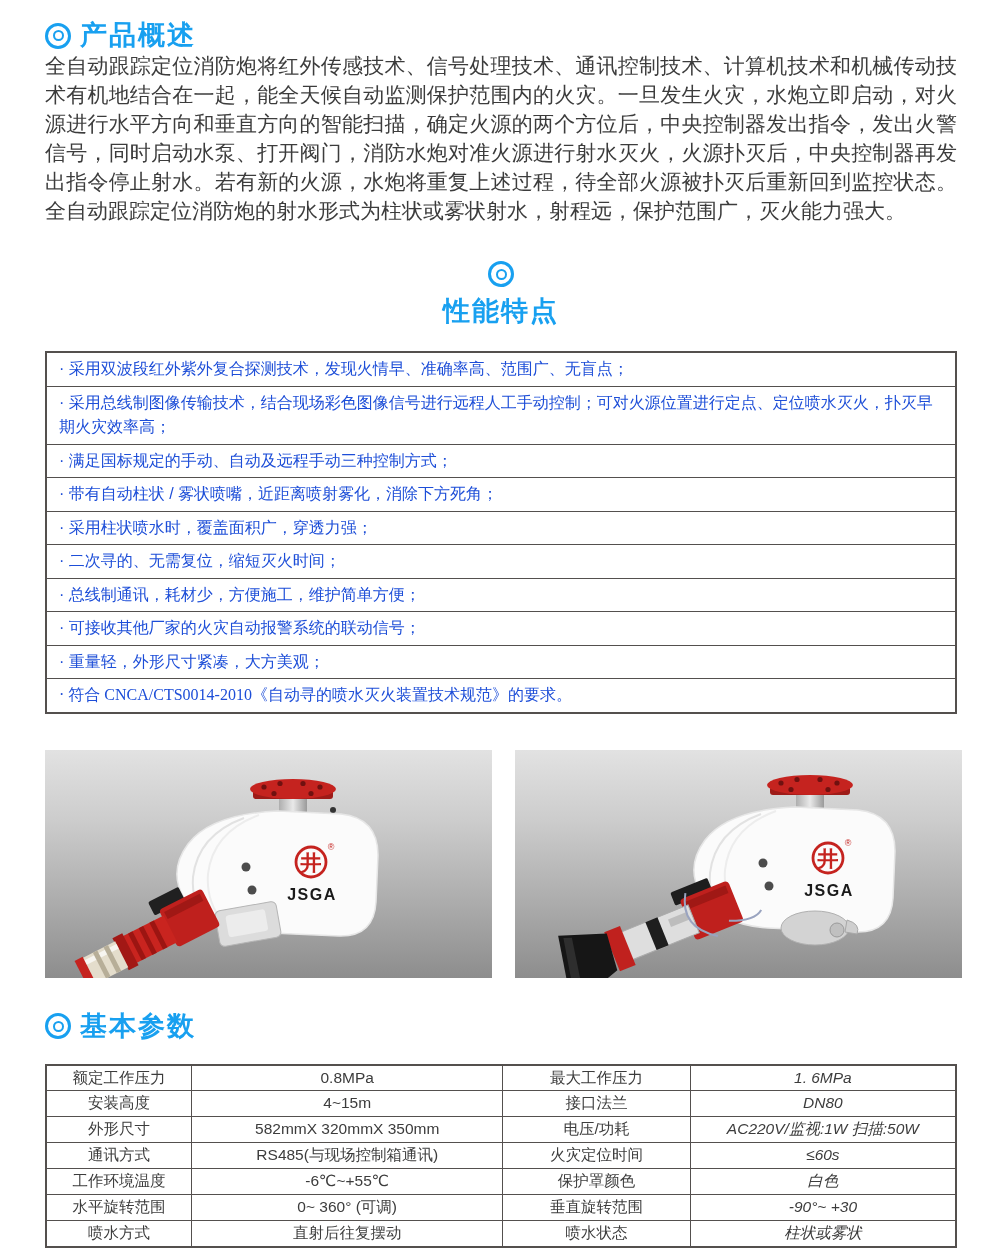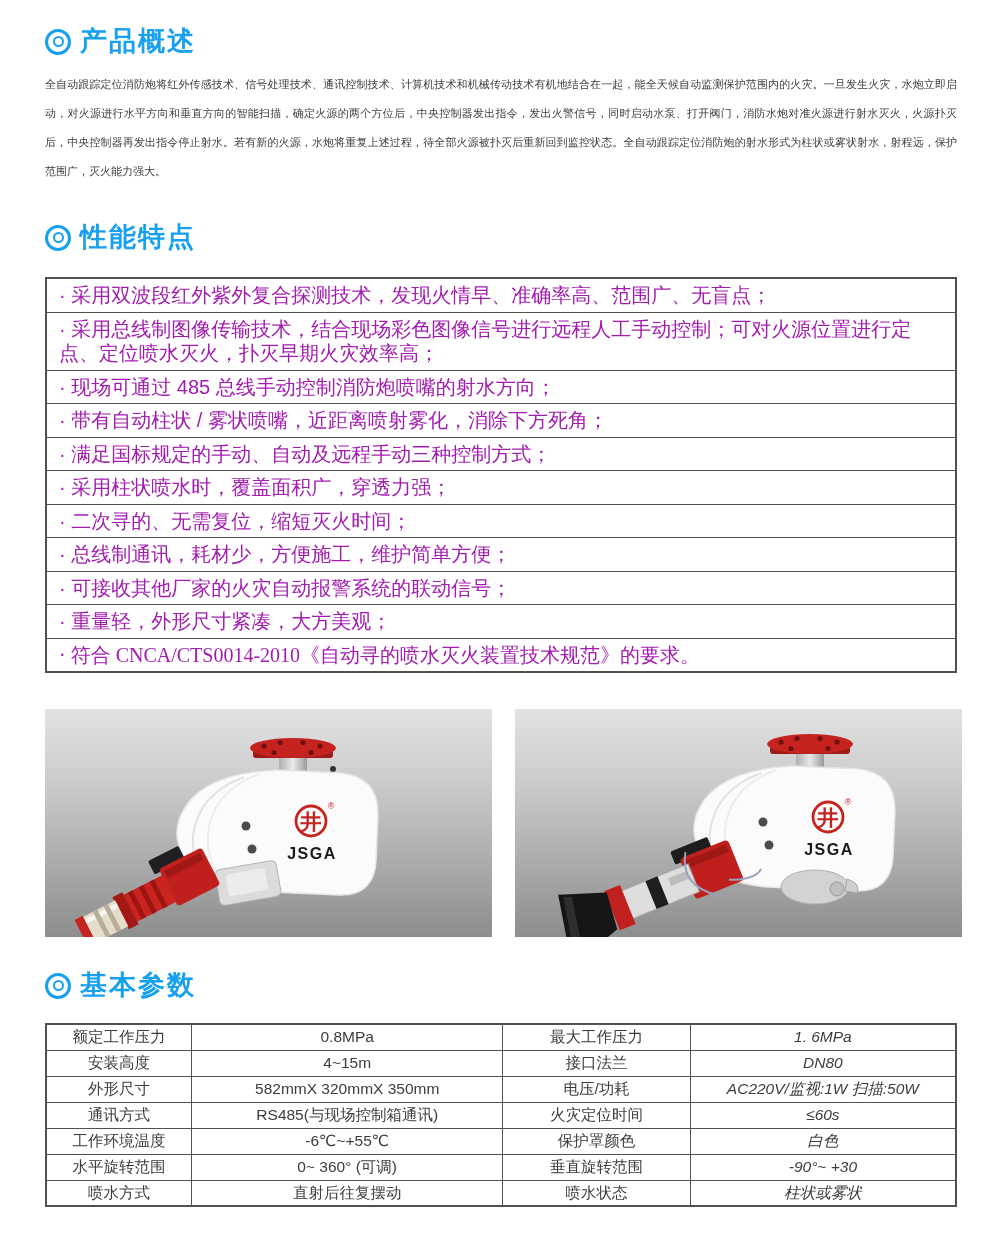--- a/index.html
+++ b/index.html
@@ -6,44 +6,44 @@
   html,body { background:#ffffff; }
   body {
     width:1000px; height:1260px; margin:0 auto;
     font-family:"Liberation Sans","DejaVu Sans",sans-serif;
     color:#3c3c3c; overflow:hidden;
   }
   .content { padding:0 43px 0 45px; }
 
   
   .sec-head { display:flex; align-items:center; gap:9px; }
-  .sec-head.first { margin-top:26px; }
+  .sec-head.first { margin-top:20px; }
   .ring-outer {
     width:26px; height:26px; border:3.5px solid #18a0f0; border-radius:50%;
     display:flex; align-items:center; justify-content:center; flex:0 0 auto;
   }
   .ring-inner { width:11px; height:11px; border:2.5px solid #18a0f0; border-radius:50%; }
   .sec-title {
     font-size:27px; font-weight:bold; color:#18a0f0; letter-spacing:2px; line-height:1.15;
   }
 
   
   .overview-text {
-    margin-top:13px; font-size:11px; line-height:29px;
+    font-size:21px; line-height:29px;
     text-align:justify; color:#3c3c3c;
   }
 
   
-  .features-head { margin-top:36px; }
+  .features-head { margin-top:36px;flex-direction:column; }
   .features-table {
     margin-top:24px; border:2px solid #54504e; background:#fff;
   }
   .feature-row {
     border-bottom:1px solid #54504e;
-    padding:4px 12px; font-size:20px; line-height:24.5px; color:#a21caf;
+    padding:4px 12px; font-size:16px; line-height:24.5px; color:#1d4ed8;
   }
   .feature-row:last-child { border-bottom:none;font-family:Liberation Serif, serif; }
 
   
   .gallery { margin-top:36px; display:flex; gap:23px; }
   .photo-panel {
     width:447px; height:228px; flex:0 0 auto;
     background:linear-gradient(180deg,#e2e2e2 0%,#cdcdcd 30%,#ababab 68%,#8d8d8d 100%);
   }
   .photo-panel svg { display:block; width:100%; height:100%; }
@@ -78,23 +78,22 @@
 
   <div class="sec-head features-head">
     <span class="ring-outer">
         <span class="ring-inner"></span>
       </span>
     <div class="sec-title">性能特点</div>
   </div>
   <div class="features-table">
     <div class="feature-row">· 采用双波段红外紫外复合探测技术，发现火情早、准确率高、范围广、无盲点；</div>
     <div class="feature-row">· 采用总线制图像传输技术，结合现场彩色图像信号进行远程人工手动控制；可对火源位置进行定点、定位喷水灭火，扑灭早期火灾效率高；</div>
-    <div class="feature-row">· 现场可通过 485 总线手动控制消防炮喷嘴的射水方向；</div>
+    <div class="feature-row">· 满足国标规定的手动、自动及远程手动三种控制方式；</div>
     <div class="feature-row">· 带有自动柱状 / 雾状喷嘴，近距离喷射雾化，消除下方死角；</div>
-    <div class="feature-row">· 满足国标规定的手动、自动及远程手动三种控制方式；</div>
     <div class="feature-row">· 采用柱状喷水时，覆盖面积广，穿透力强；</div>
     <div class="feature-row">· 二次寻的、无需复位，缩短灭火时间；</div>
     <div class="feature-row">· 总线制通讯，耗材少，方便施工，维护简单方便；</div>
     <div class="feature-row">· 可接收其他厂家的火灾自动报警系统的联动信号；</div>
     <div class="feature-row">· 重量轻，外形尺寸紧凑，大方美观；</div>
     <div class="feature-row">· 符合 CNCA/CTS0014-2010《自动寻的喷水灭火装置技术规范》的要求。</div>
   </div>
 
   <div class="gallery">
 

